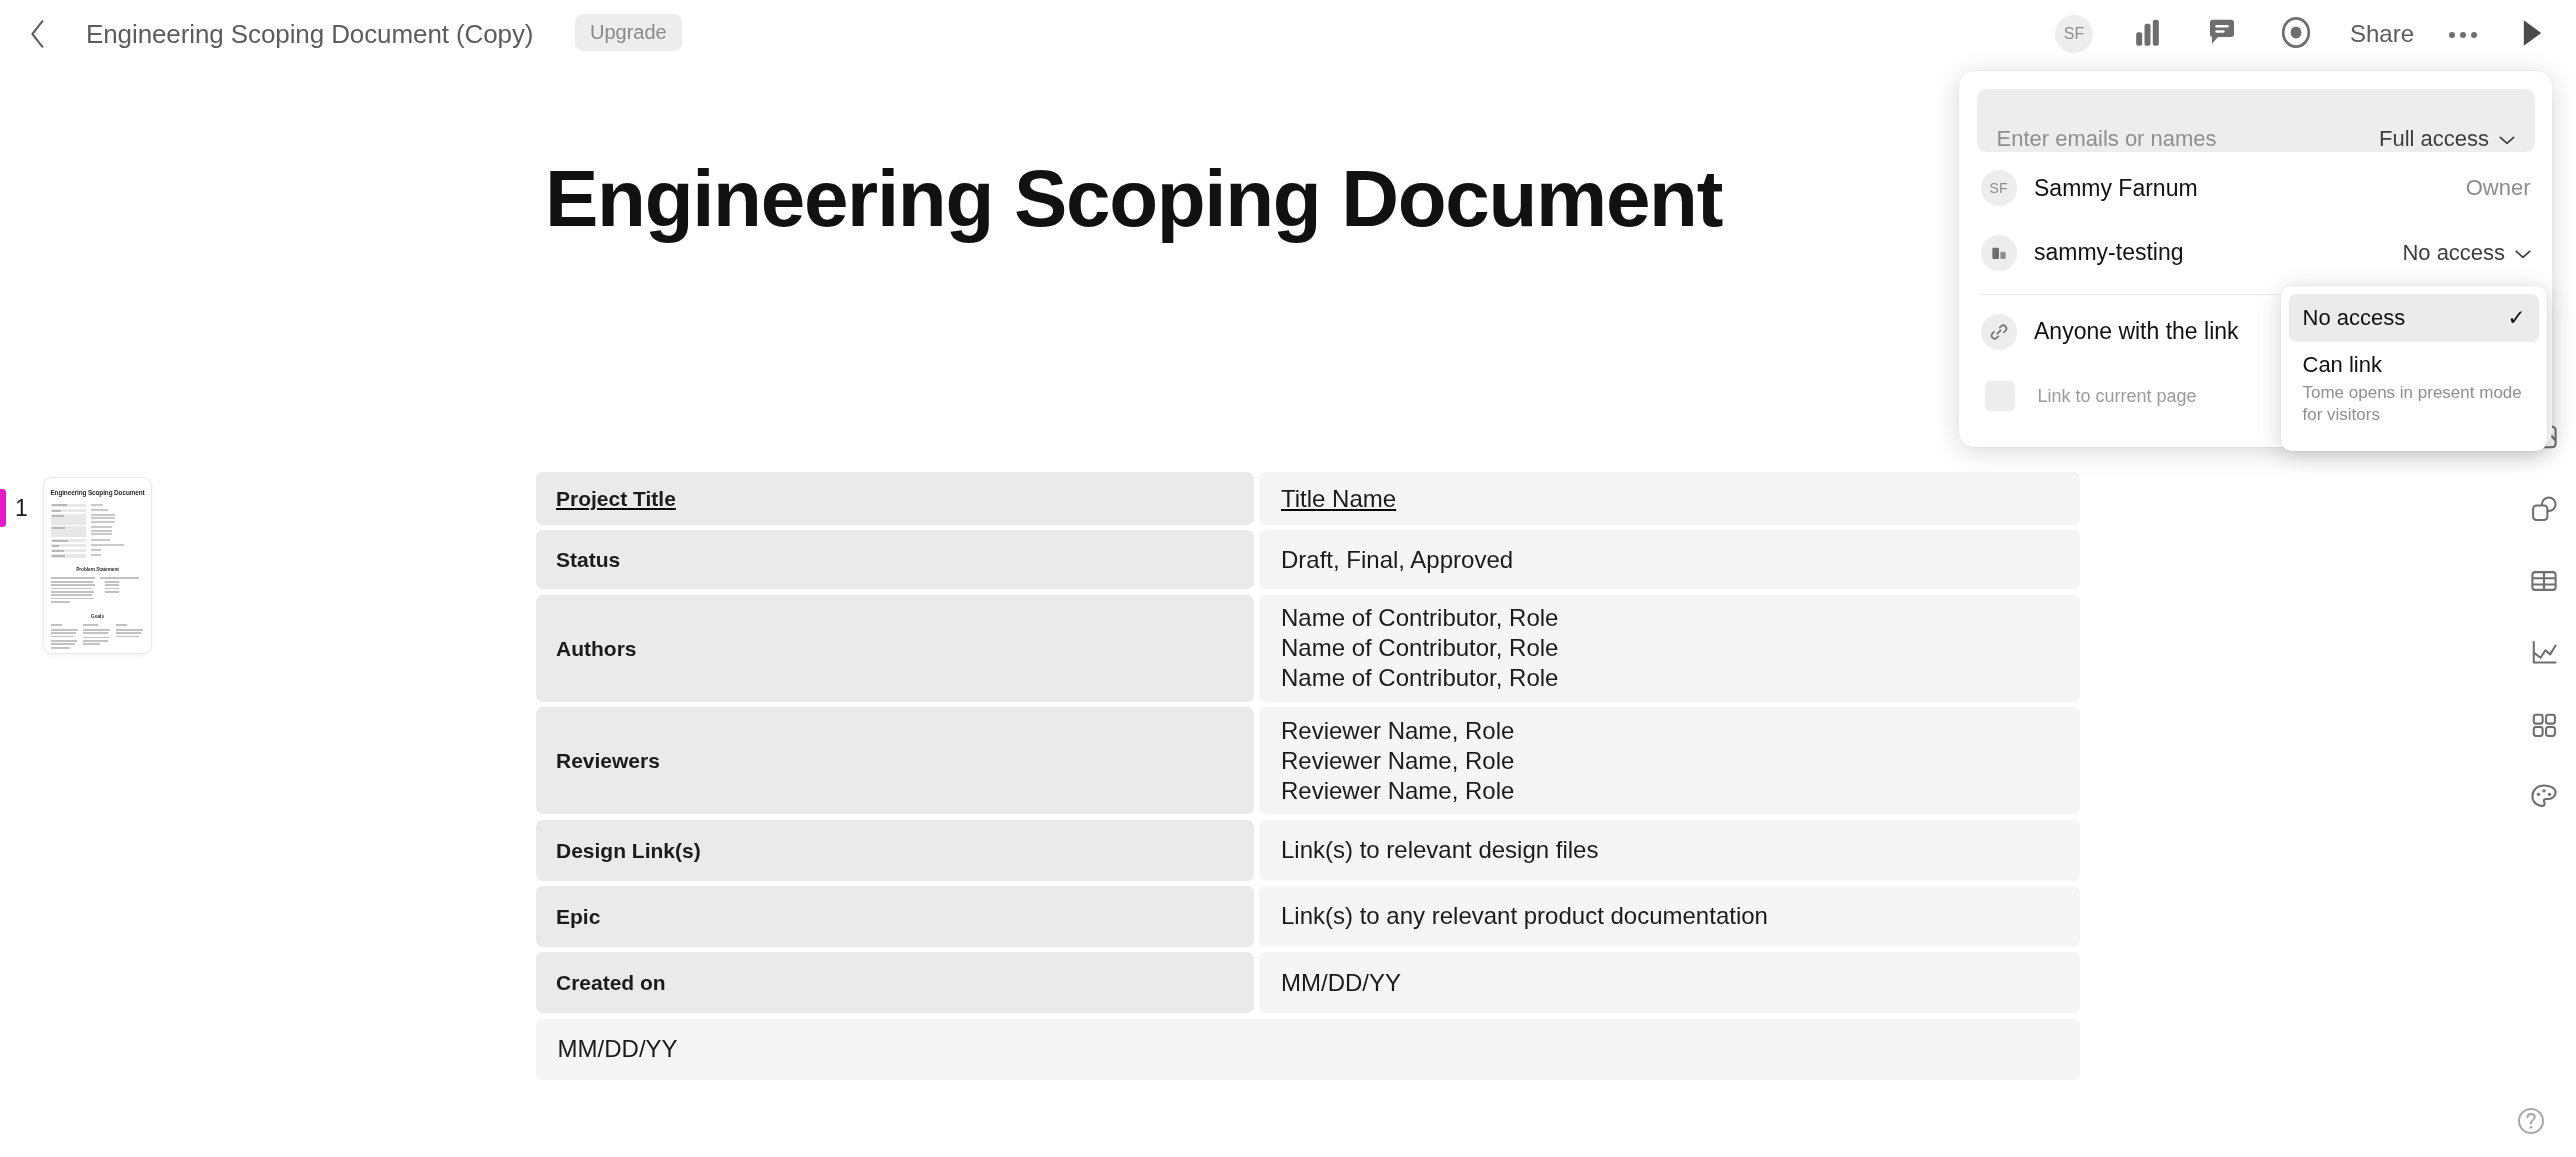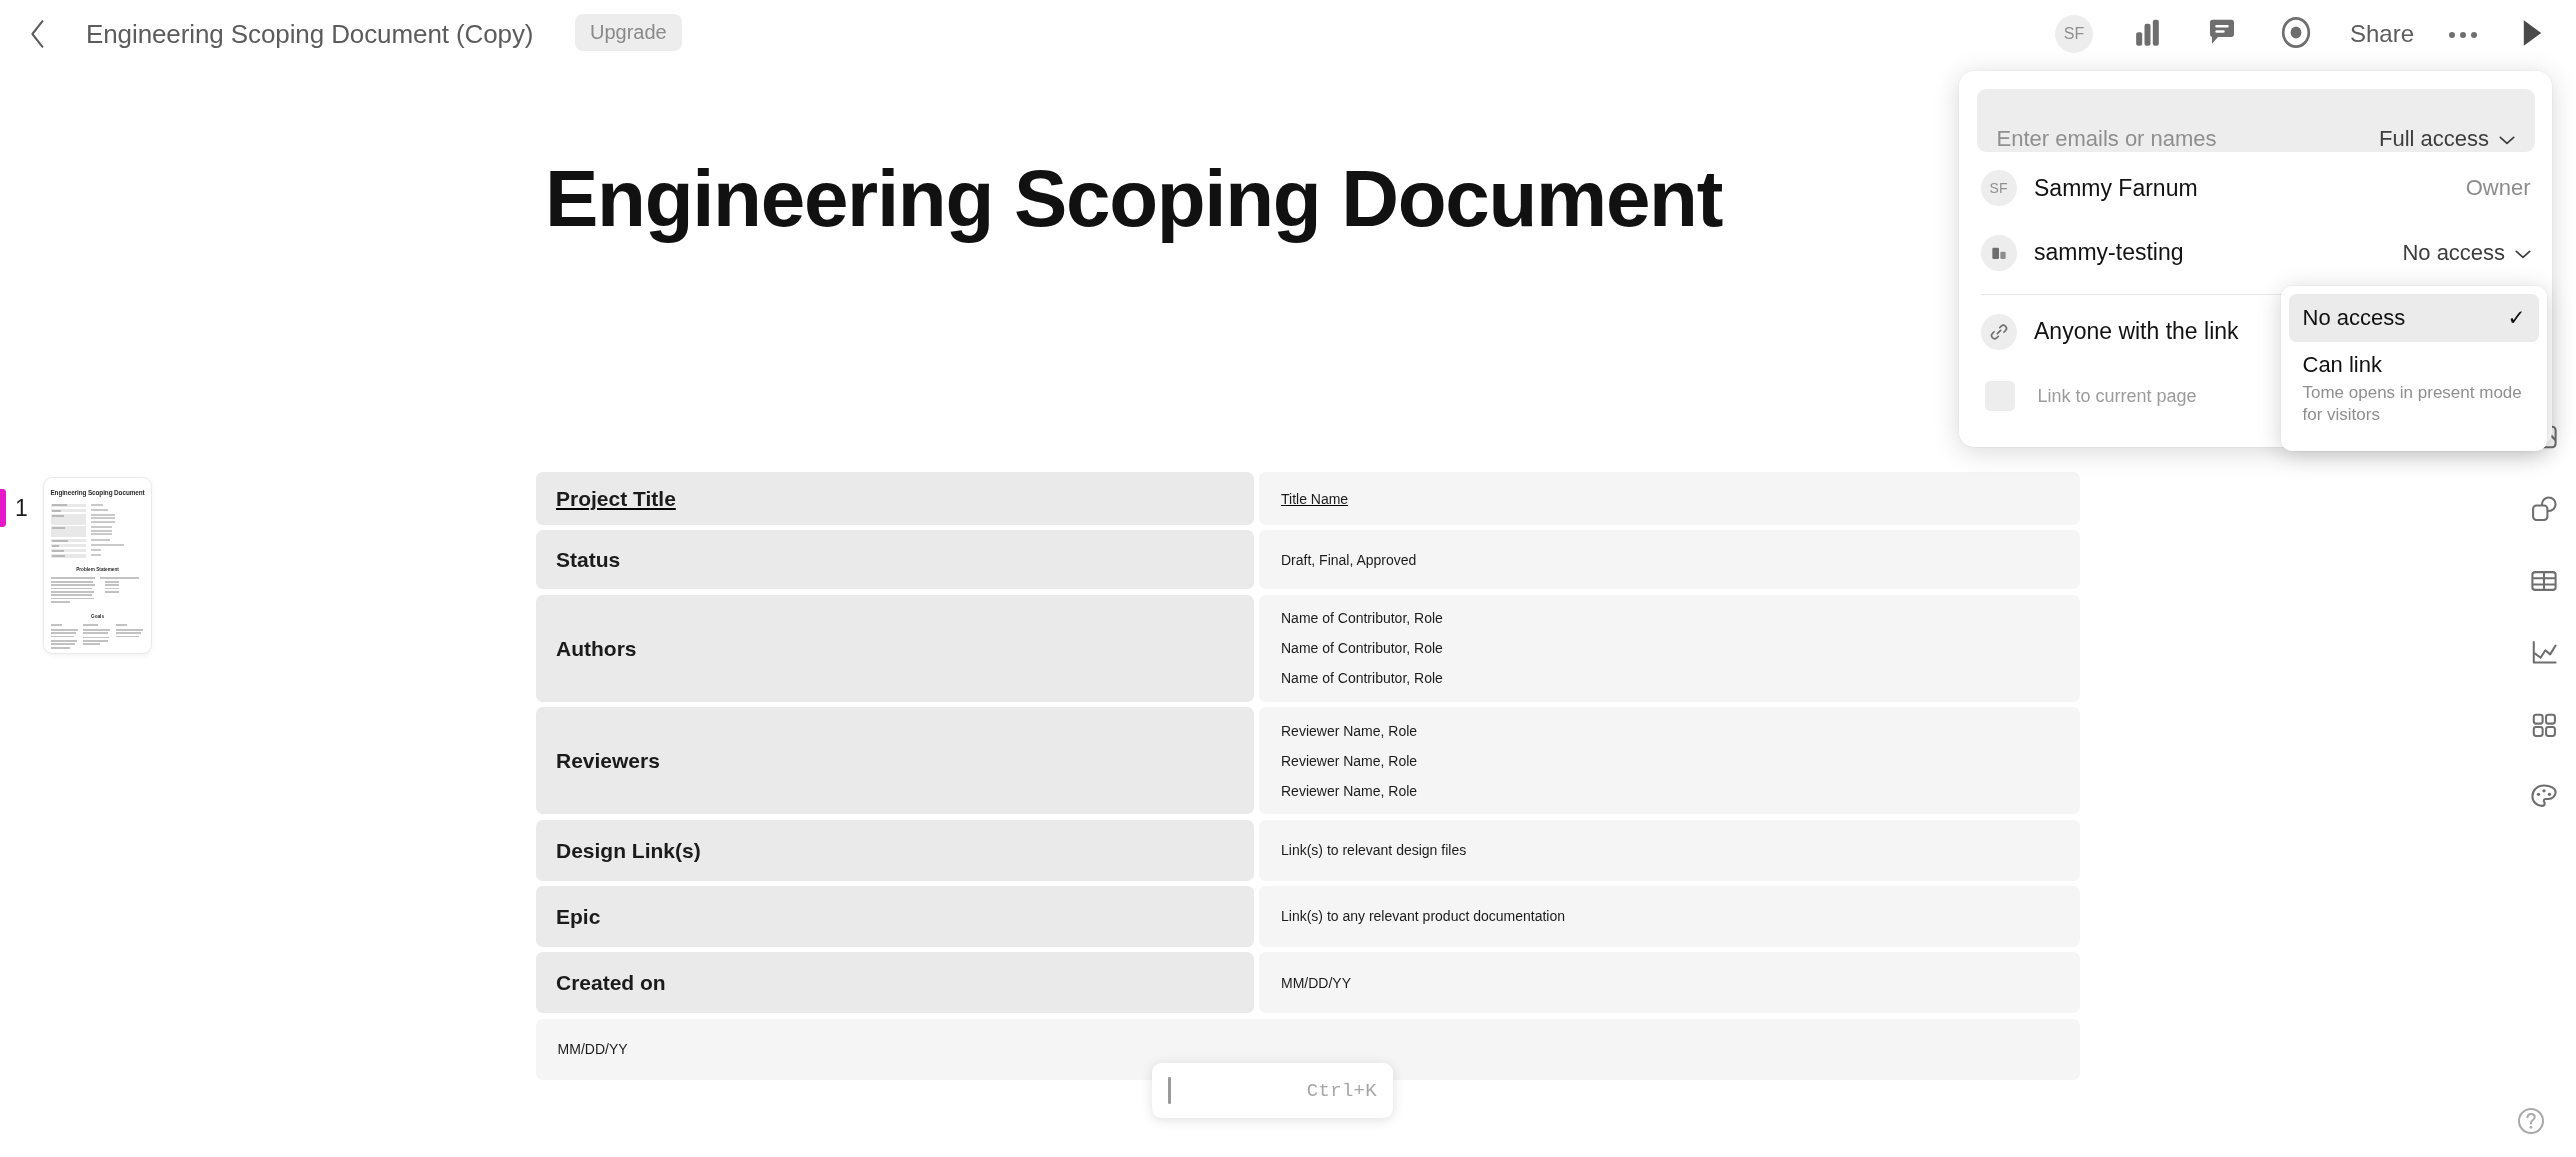--- a/index.html
+++ b/index.html
@@ -98,21 +98,21 @@
   }
   .field-table { position:absolute; left:536px; top:472px; width:1544px; }
   .f-row { display:flex; gap:5.4px; margin-bottom:5.4px; }
   .f-label {
     width: 718px; background:#eaeaea; border-radius:6.7px;
     padding: 17.5px 20px; font-size: 21px; font-weight: bold; color:#1b1b1b;
     line-height: 27px; display:flex; align-items:center;
   }
   .f-value {
     flex:1; background:#f5f5f5; border-radius:6.7px;
-    padding: 17.5px 21.6px; font-size: 14px; color:#1b1b1b; line-height: 30px;
+    padding: 17.5px 21.6px; font-size: 24px; color:#1b1b1b; line-height: 30px;
     display:flex; flex-direction:column; justify-content:center;
   }
   .f-value span { display:block; }
   .r-h1 { height: 53px; text-decoration: underline; }
   .r-h2 { height: 59px; }
   .r-h3 { height: 107px; }
   .r-h4 { height: 61px; }
 
   
   .cmd-bar {
@@ -444,24 +444,20 @@
         <span>MM/DD/YY</span>
       </div>
     </div>
     <div class="f-row r-h4">
       <div class="f-value">
         <span>MM/DD/YY</span>
       </div>
     </div>
   </div>
 
-  <div class="cmd-bar">
-    <div class="cmd-caret"></div>
-    <div class="cmd-hint">Ctrl+K</div>
-  </div>
 
   <div class="tool-rail">
     <div class="tr-icon">
       <span>
         <svg width="30" height="30" viewBox="0 0 44 44" fill="none">
           <rect x="5" y="7" width="34" height="30" rx="5" stroke="#6e6e6e" stroke-width="3"></rect>
           <path d="M6 31 L16 21 L23 27 L31 18 L38 26" stroke="#6e6e6e" stroke-width="3" stroke-linecap="round" stroke-linejoin="round"></path>
         </svg>
       </span>
     </div>

